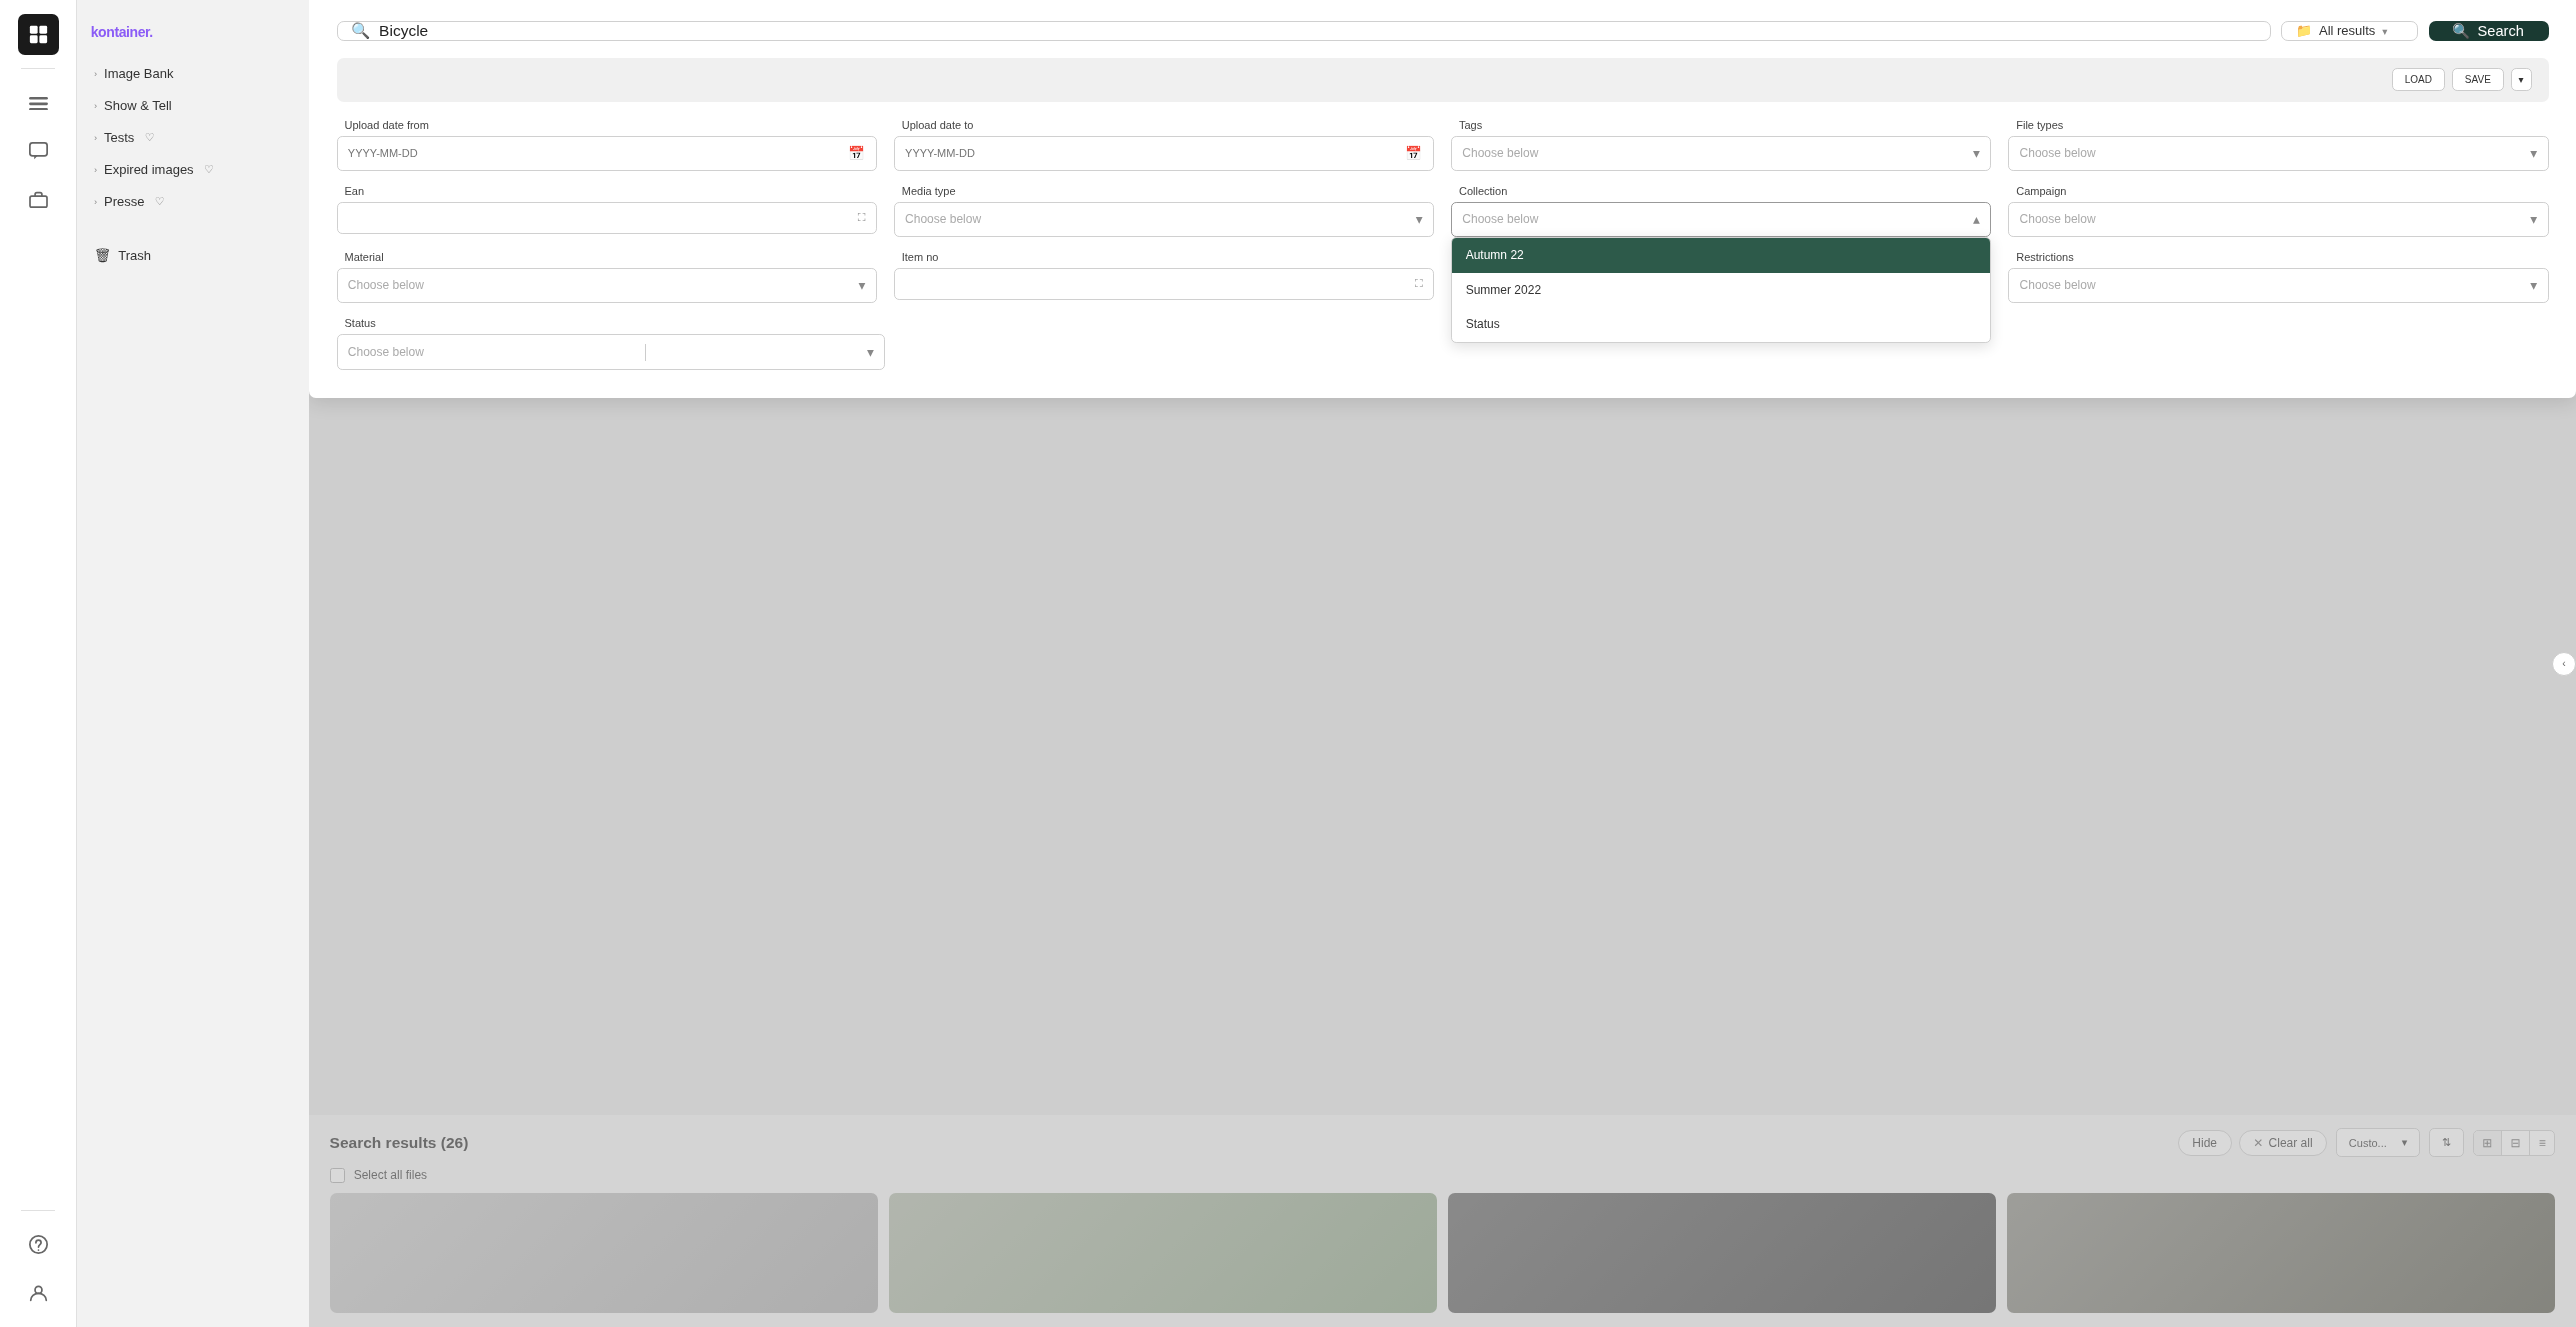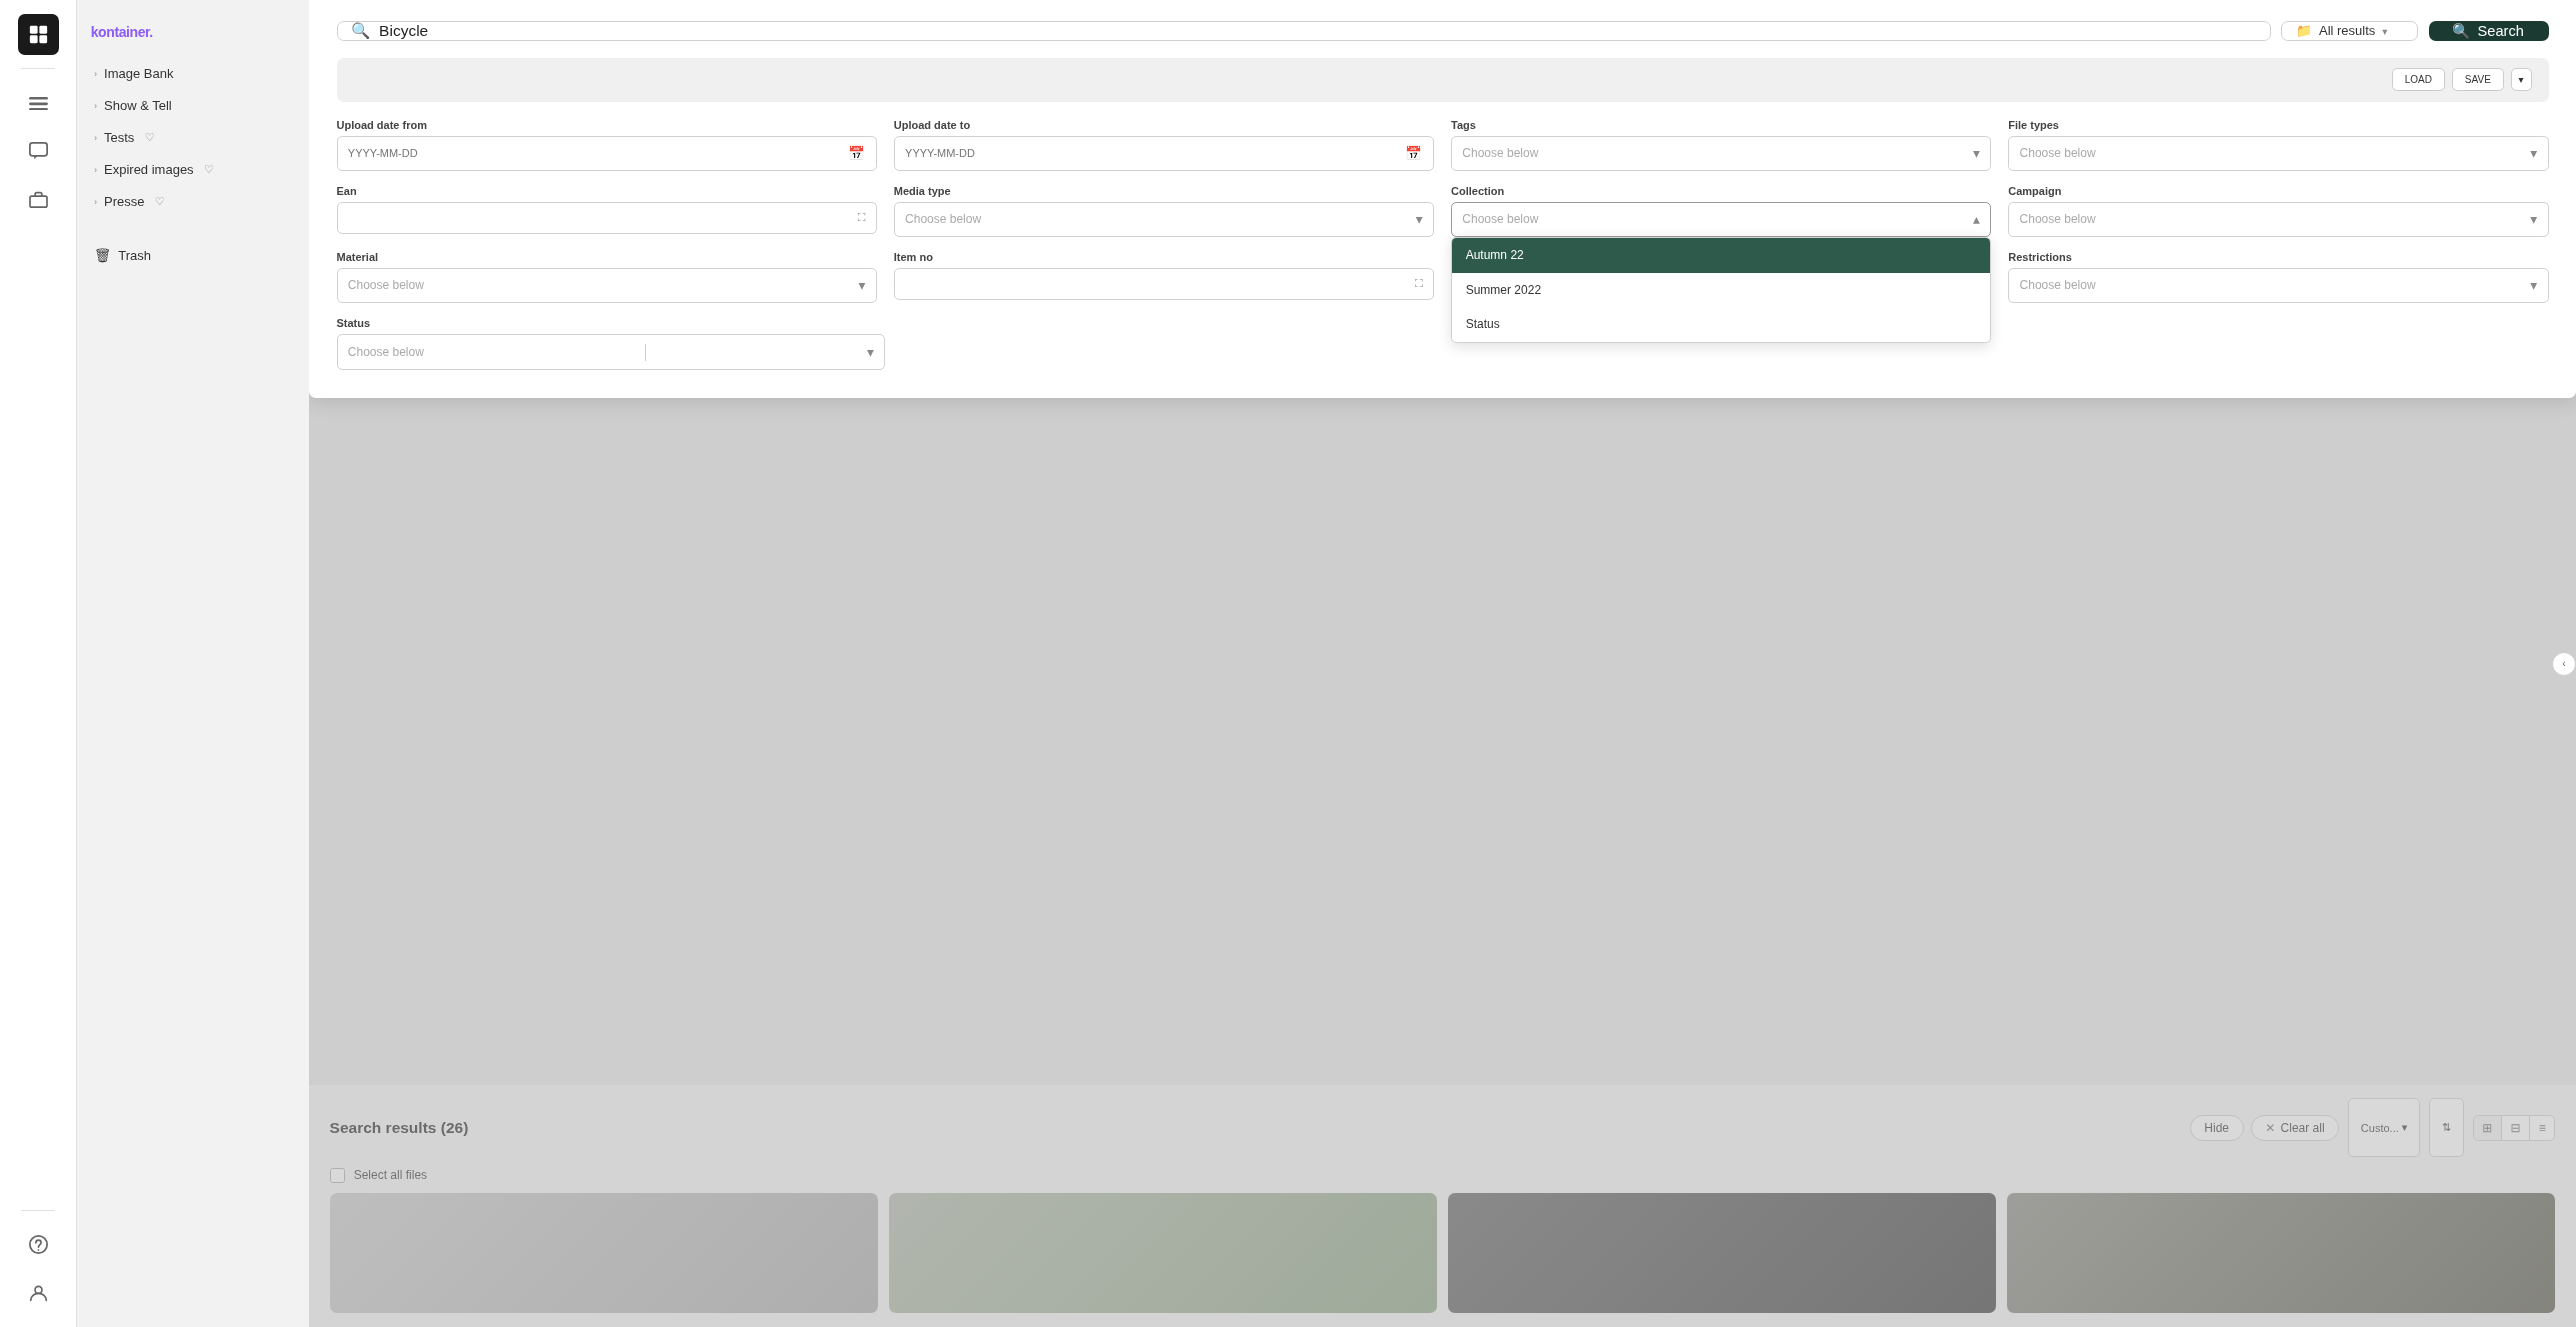--- a/index.html
+++ b/index.html
@@ -165,21 +165,22 @@
       margin-bottom: 13.7px;
     }
     .form-group {
       display: flex;
       flex-direction: column;
       gap: 5.2px;
     }
     .form-label {
       font-size: 11px;
       color: #444;
-      font-weight: 700;
+      font-weight: 400;
+      margin-left: 8px;
     }
     .form-input {
       border: 1.3px solid #d0d0d0;
       border-radius: 5.2px;
       padding: 8.6px 10.3px;
       font-size: 12px;
       color: #333;
       background: #fff;
       display: flex;
       align-items: center;
@@ -229,28 +230,28 @@
       background: #fff;
       cursor: pointer;
       color: #333;
       display: flex;
       align-items: center;
       gap: 5.2px;
     }
     .control-btn {
       border: 1.3px solid #ccc;
       border-radius: 5.2px;
-      padding: 22px 12px;
+      padding: 7px 12px;
       font-size: 11px;
       background: #fff;
       cursor: pointer;
       color: #333;
       display: flex;
       align-items: center;
-      gap: 3px;
+      gap: 15px;
     }
     .view-btns {
       display: flex;
       border: 1.3px solid #ccc;
       border-radius: 5.2px;
       overflow: hidden;
       background: #fff;
     }
     .view-btn {
       padding: 5.2px 8.6px;

